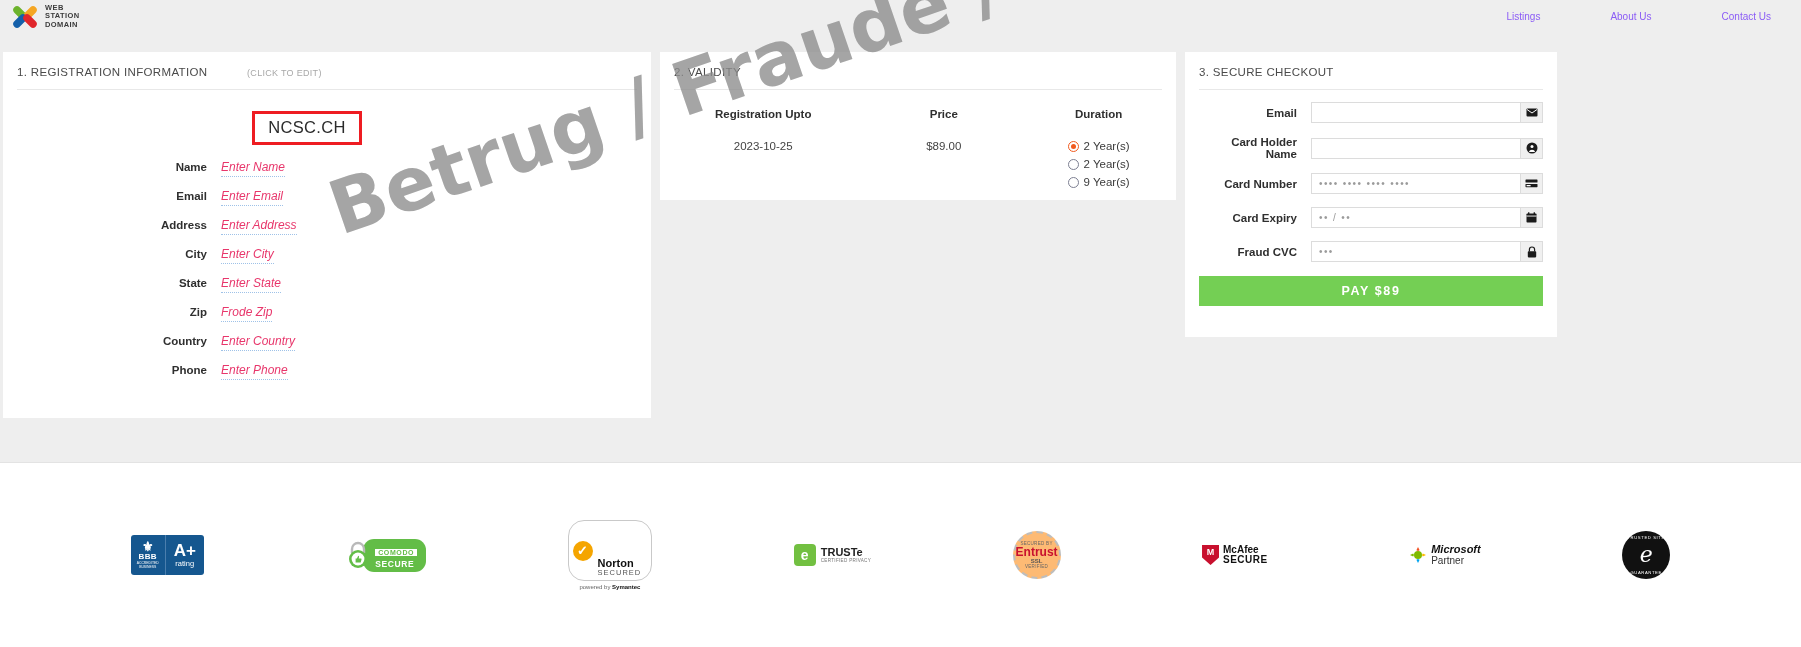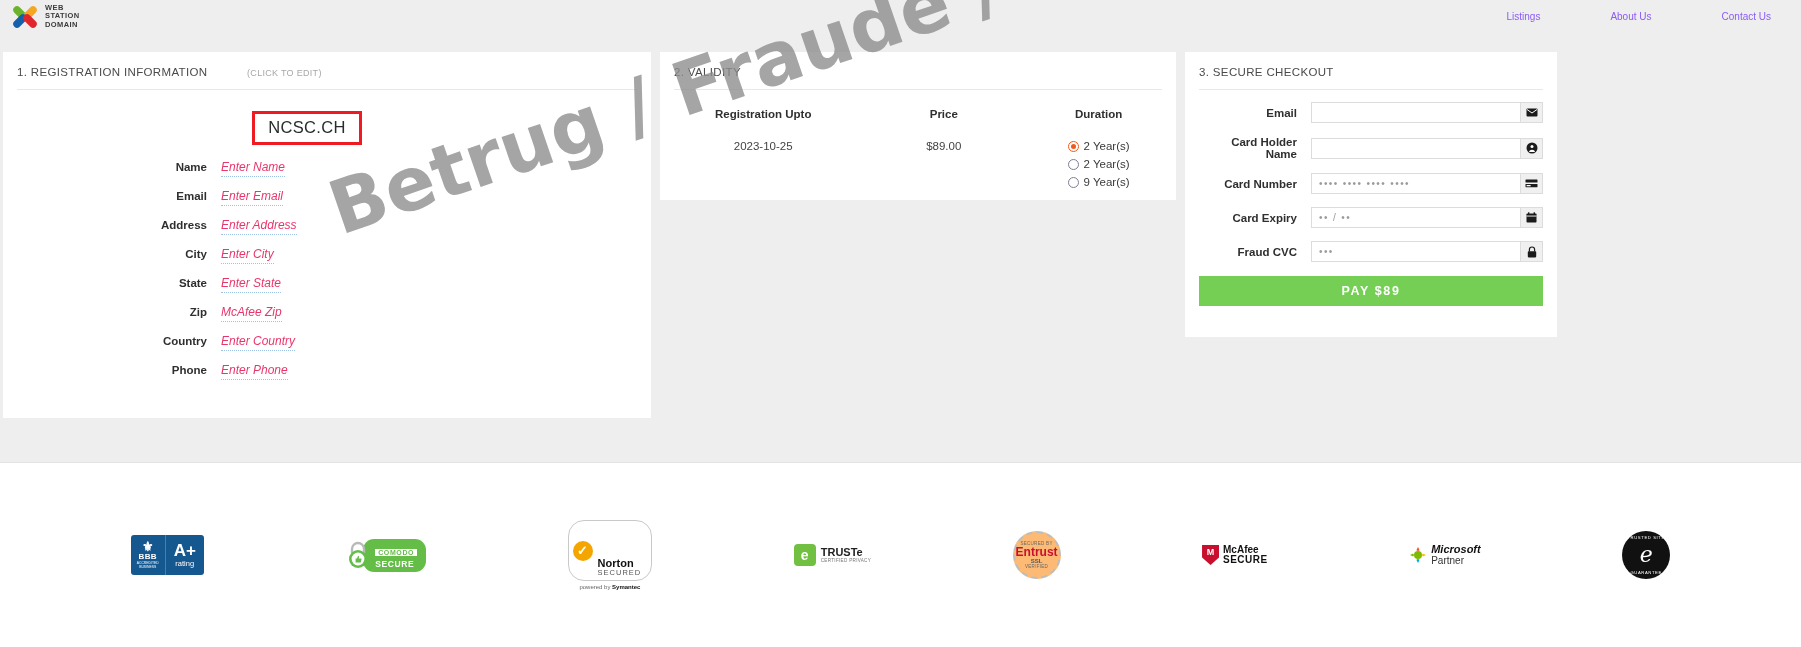--- a/index.html
+++ b/index.html
@@ -494,21 +494,21 @@
       <div class="form-row">
         <div class="form-label">City</div>
         <div class="form-placeholder">Enter City</div>
       </div>
       <div class="form-row">
         <div class="form-label">State</div>
         <div class="form-placeholder">Enter State</div>
       </div>
       <div class="form-row">
         <div class="form-label">Zip</div>
-        <div class="form-placeholder">McAfee Zip</div>
+        <div class="form-placeholder">Frode Zip</div>
       </div>
       <div class="form-row">
         <div class="form-label">Country</div>
         <div class="form-placeholder">Enter Country</div>
       </div>
       <div class="form-row">
         <div class="form-label">Phone</div>
         <div class="form-placeholder">Enter Phone</div>
       </div>
     </div>

